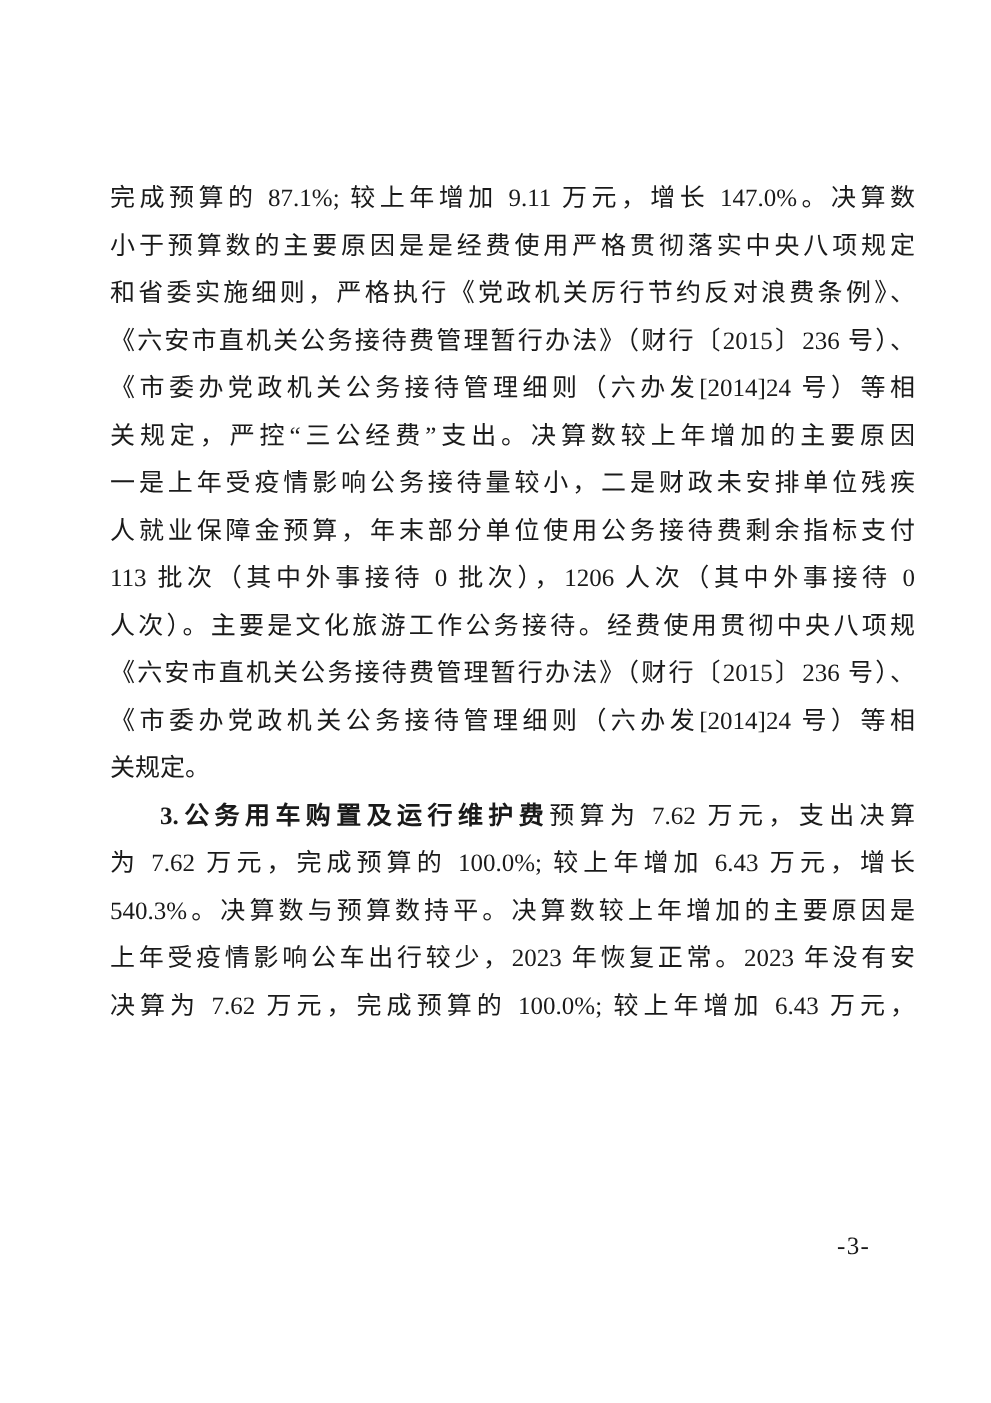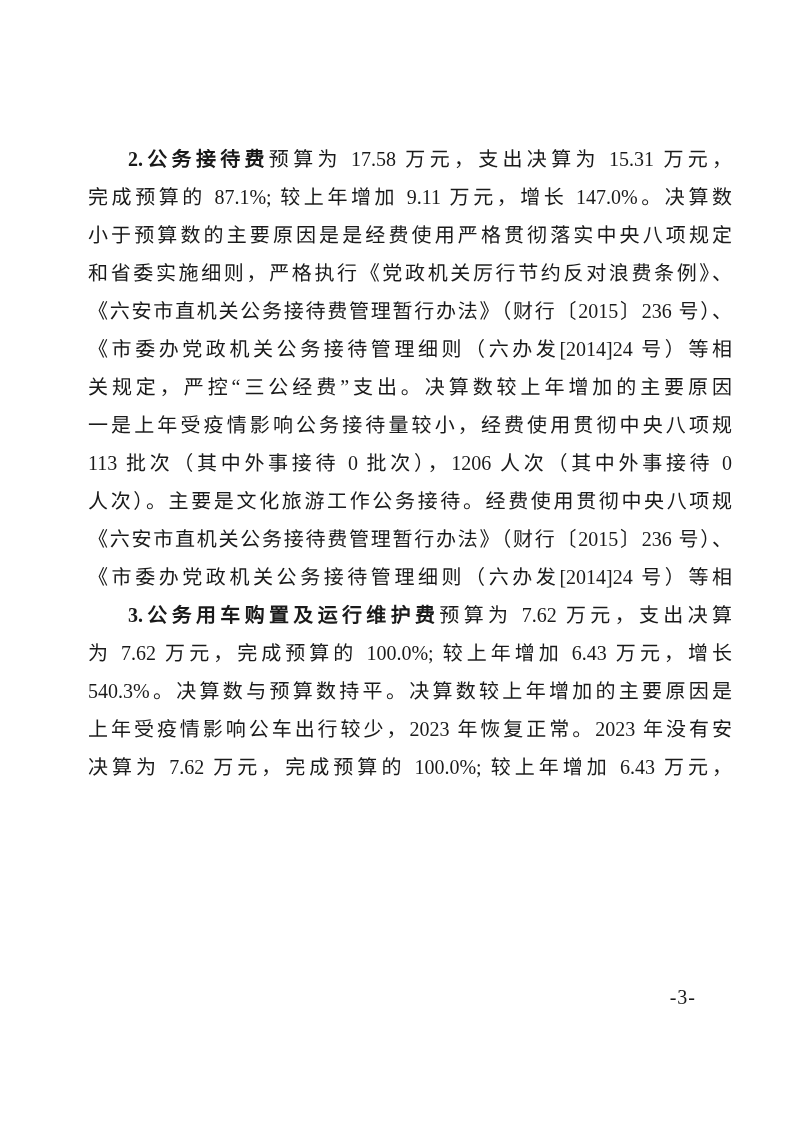--- a/index.html
+++ b/index.html
@@ -43,32 +43,33 @@
     letter-spacing: 1px;
     color: #1a1a1a;
   }
 </style>
 </head>
 <body>
 
 <div class="page">
   <div class="content">
 
-    <div class="line indent"><b class="hd">2.公务接待费</b><span>预算为 17.58 万元，支出决算为 15.31 万元，</span></div>
     <div class="line">完成预算的 87.1%; 较上年增加 9.11 万元，增长 147.0%。决算数</div>
     <div class="line">小于预算数的主要原因是是经费使用严格贯彻落实中央八项规定</div>
     <div class="line">和省委实施细则，严格执行《党政机关厉行节约反对浪费条例》、</div>
     <div class="line">《六安市直机关公务接待费管理暂行办法》（财行〔2015〕236 号）、</div>
     <div class="line">《市委办党政机关公务接待管理细则（六办发[2014]24 号）等相</div>
     <div class="line">关规定，严控“三公经费”支出。决算数较上年增加的主要原因</div>
-    <div class="line">一是上年受疫情影响公务接待量较小，经费使用贯彻中央八项规</div>
+    <div class="line">一是上年受疫情影响公务接待量较小，二是财政未安排单位残疾</div>
+    <div class="line">人就业保障金预算，年末部分单位使用公务接待费剩余指标支付</div>
     <div class="line">113 批次（其中外事接待 0 批次），1206 人次（其中外事接待 0</div>
     <div class="line">人次）。主要是文化旅游工作公务接待。经费使用贯彻中央八项规</div>
     <div class="line">《六安市直机关公务接待费管理暂行办法》（财行〔2015〕236 号）、</div>
     <div class="line">《市委办党政机关公务接待管理细则（六办发[2014]24 号）等相</div>
+    <div class="line short">关规定。</div>
 
     <div class="line indent"><b class="hd">3.公务用车购置及运行维护费</b><span>预算为 7.62 万元，支出决算</span></div>
     <div class="line">为 7.62 万元，完成预算的 100.0%; 较上年增加 6.43 万元，增长</div>
     <div class="line">540.3%。决算数与预算数持平。决算数较上年增加的主要原因是</div>
     <div class="line">上年受疫情影响公车出行较少，2023 年恢复正常。2023 年没有安</div>
     <div class="line">决算为 7.62 万元，完成预算的 100.0%; 较上年增加 6.43 万元，</div>
 
   </div>
 
   <div class="page-number">-3-</div>

